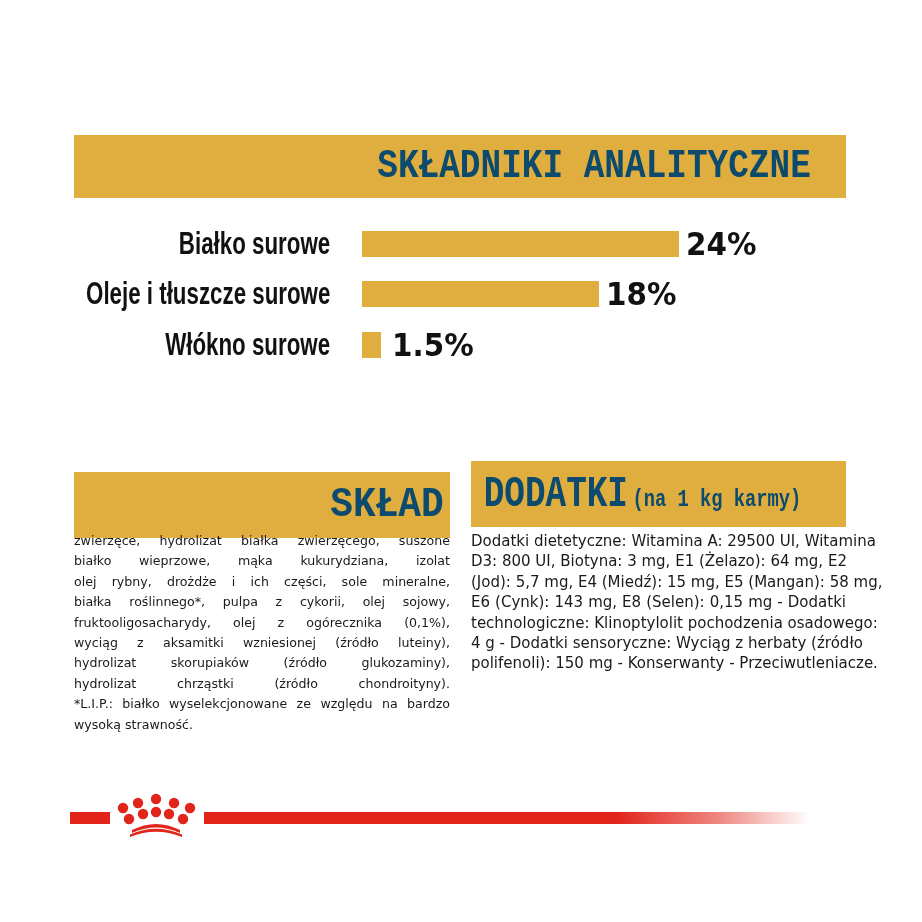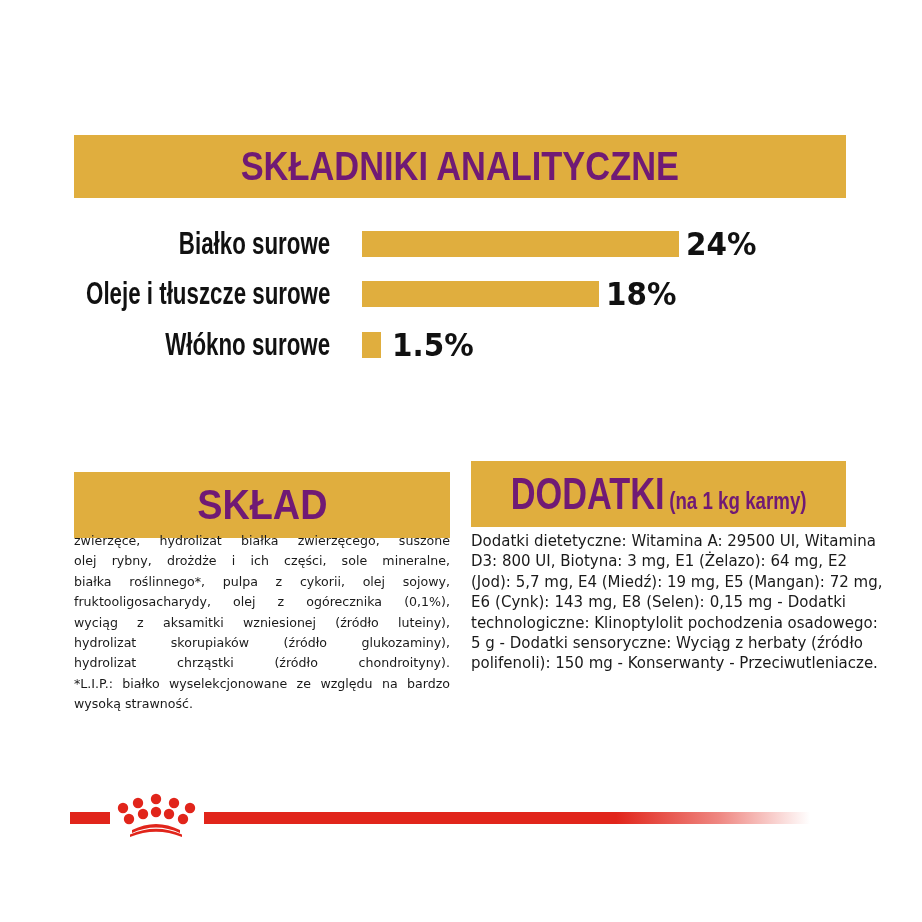--- a/index.html
+++ b/index.html
@@ -2,25 +2,25 @@
 <html><head>
   <meta charset="utf-8">
   <style>
     * { margin: 0; padding: 0; box-sizing: border-box; }
     html, body { width: 922px; height: 922px; background: #ffffff; overflow: hidden; }
     body { position: relative; font-family: "DejaVu Sans", sans-serif; color: #1a1a1a; }
 
     .gold-band {
       position: absolute;
       background: #E0AE3E;
-      color: #701a75;
+      color: #0c4a6e;
       display: flex;
       align-items: center;
-      justify-content: center;
-      font-family: Liberation Sans, sans-serif;
+      justify-content: flex-end;
+      font-family: Liberation Mono, monospace;
       font-weight: bold;
       white-space: nowrap;
     }
     #hdr-analytic { left: 74px; top: 135px; width: 772px; height: 63px; }
     #hdr-analytic span {
       font-size: 40px;
       letter-spacing: 0px;
       display: inline-block;
       transform: scaleX(0.86);
     }
@@ -113,42 +113,43 @@
   <div class="label">Włókno surowe</div>
   <div class="bar" style="width:19px;"></div>
   <div class="value" style="left:392px;">1.5%</div>
 </div>
 
 <div id="hdr-sklad" class="gold-band">
   <span>SKŁAD</span>
 </div>
 <div id="sklad-text" class="text-block">
   <span class="ln">zwierzęce, hydrolizat białka zwierzęcego, suszone</span>
+  <span class="ln">białko wieprzowe, mąka kukurydziana, izolat</span>
   <span class="ln">olej rybny, drożdże i ich części, sole mineralne,</span>
   <span class="ln">białka roślinnego*, pulpa z cykorii, olej sojowy,</span>
   <span class="ln">fruktooligosacharydy, olej z ogórecznika (0,1%),</span>
   <span class="ln">wyciąg z aksamitki wzniesionej (źródło luteiny),</span>
   <span class="ln">hydrolizat skorupiaków (źródło glukozaminy),</span>
   <span class="ln">hydrolizat chrząstki (źródło chondroityny).</span>
   <span class="ln">*L.I.P.: białko wyselekcjonowane ze względu na bardzo</span>
   <span class="ln last">wysoką strawność.</span>
 </div>
 
 <div id="hdr-dodatki" class="gold-band">
   <span class="inner">
     <span class="big">DODATKI</span><span class="small">(na 1 kg karmy)</span>
   </span>
 </div>
 <div id="dodatki-text" class="text-block">
   <span class="ln">Dodatki dietetyczne: Witamina A: 29500 UI, Witamina</span>
   <span class="ln">D3: 800 UI, Biotyna: 3 mg, E1 (Żelazo): 64 mg, E2</span>
-  <span class="ln">(Jod): 5,7 mg, E4 (Miedź): 19 mg, E5 (Mangan): 72 mg,</span>
+  <span class="ln">(Jod): 5,7 mg, E4 (Miedź): 15 mg, E5 (Mangan): 58 mg,</span>
   <span class="ln">E6 (Cynk): 143 mg, E8 (Selen): 0,15 mg - Dodatki</span>
   <span class="ln">technologiczne: Klinoptylolit pochodzenia osadowego:</span>
-  <span class="ln">5 g - Dodatki sensoryczne: Wyciąg z herbaty (źródło</span>
+  <span class="ln">4 g - Dodatki sensoryczne: Wyciąg z herbaty (źródło</span>
   <span class="ln last">polifenoli): 150 mg - Konserwanty - Przeciwutleniacze.</span>
 </div>
 
 <div id="red-left" class="red-line"></div>
 <svg id="crown" viewBox="112 790 90 48">
   <g fill="#E1251B">
     <circle cx="123" cy="808" r="5.2"></circle>
     <circle cx="138" cy="803" r="5.2"></circle>
     <circle cx="156" cy="799" r="5.2"></circle>
     <circle cx="174" cy="803" r="5.2"></circle>

